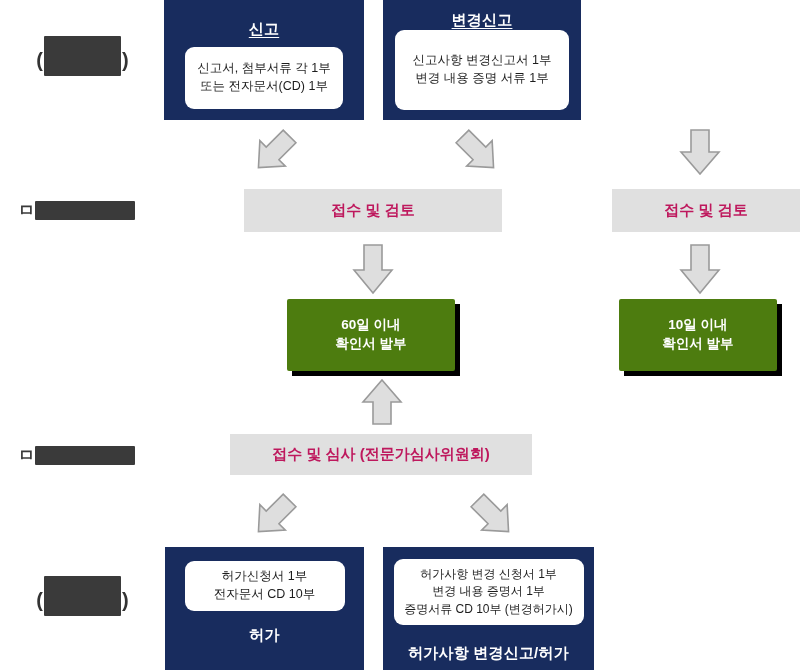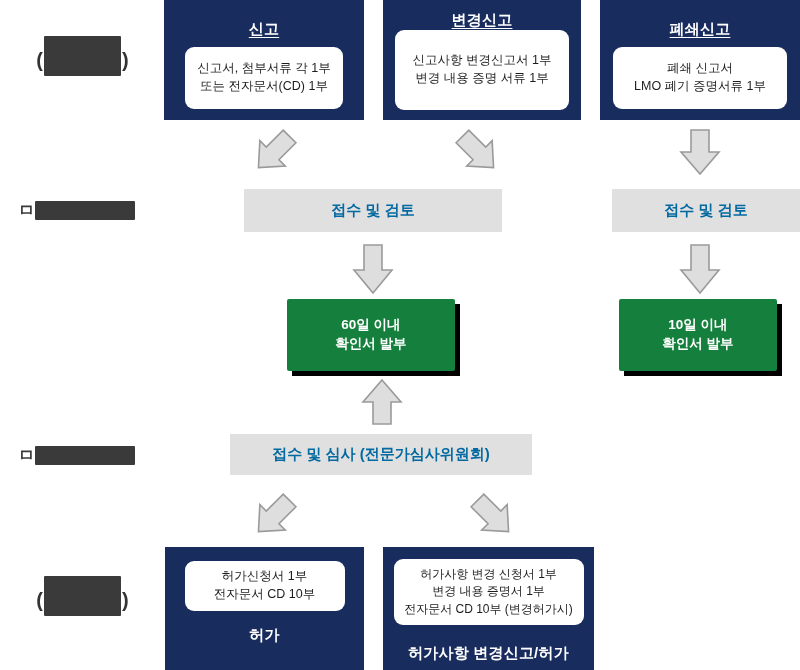--- a/index.html
+++ b/index.html
@@ -95,32 +95,32 @@
     padding: 4px 8px;
     box-sizing: border-box;
   }
 
   
   .grey-bar {
     background: #e0e0e0;
     display: flex;
     align-items: center;
     justify-content: center;
-    color: #0369a1;
+    color: #be185d;
     font-weight: bold;
     font-size: 15px;
     white-space: nowrap;
   }
 
   
   .teal-box-shadow {
     background: #000000;
   }
   .teal-box {
-    background: #15803d;
+    background: #4d7c0f;
     display: flex;
     align-items: center;
     justify-content: center;
     text-align: center;
     color: #ffffff;
     font-weight: bold;
     font-size: 13.5px;
     line-height: 1.4;
     white-space: pre-line;
     border-radius: 2px;
@@ -139,25 +139,20 @@
     <div class="doc-card" style="width:158px; height:62px; margin-top:8px;">신고서, 첨부서류 각 1부
 또는 전자문서(CD) 1부</div>
   </div>
 
   <div class="abs navy-panel" style="left:383px; top:0px; width:198px; height:120px; ">
     <div class="navy-title">변경신고</div>
     <div class="doc-card" style="width:174px; height:80px; margin-top:0;">신고사항 변경신고서 1부
 변경 내용 증명 서류 1부</div>
   </div>
 
-  <div class="abs navy-panel" style="left:600px; top:0px; width:200px; height:120px; padding-top:8px;">
-    <div class="navy-title">폐쇄신고</div>
-    <div class="doc-card" style="width:174px; height:62px; margin-top:8px;">폐쇄 신고서
-LMO 폐기 증명서류 1부</div>
-  </div>
 
   <div class="abs stage-label" style="left:10px; top:30px; width:145px; height:60px;">
     <div class="redact-wrap">
       <span class="paren">(</span>
       <span class="redact-bar" style="width:77px; height:40px; margin:0 1px; position:relative; top:-4px;"></span>
       <span class="paren">)</span>
     </div>
   </div>
 
   <div class="abs" style="left:248px; top:128px; width:52px; height:48px;">
@@ -264,17 +259,17 @@
 
   <div class="abs navy-panel" style="left:165px; top:547px; width:199px; height:123px; padding-top:14px; justify-content:flex-start;">
     <div class="doc-card" style="width:160px; height:50px;">허가신청서 1부
 전자문서 CD 10부</div>
     <div class="navy-title plain" style="margin-top:15px;">허가</div>
   </div>
 
   <div class="abs navy-panel" style="left:383px; top:547px; width:211px; height:123px; padding-top:12px; justify-content:flex-start;">
     <div class="doc-card" style="width:190px; height:66px; font-size:12px;">허가사항 변경 신청서 1부
 변경 내용 증명서 1부
-전자문서 CD 10부 (변경허가시)</div>
+증명서류 CD 10부 (변경허가시)</div>
     <div class="navy-title plain" style="margin-top:19px;">허가사항 변경신고/허가</div>
   </div>
 
 </div>
 
 </body></html>

